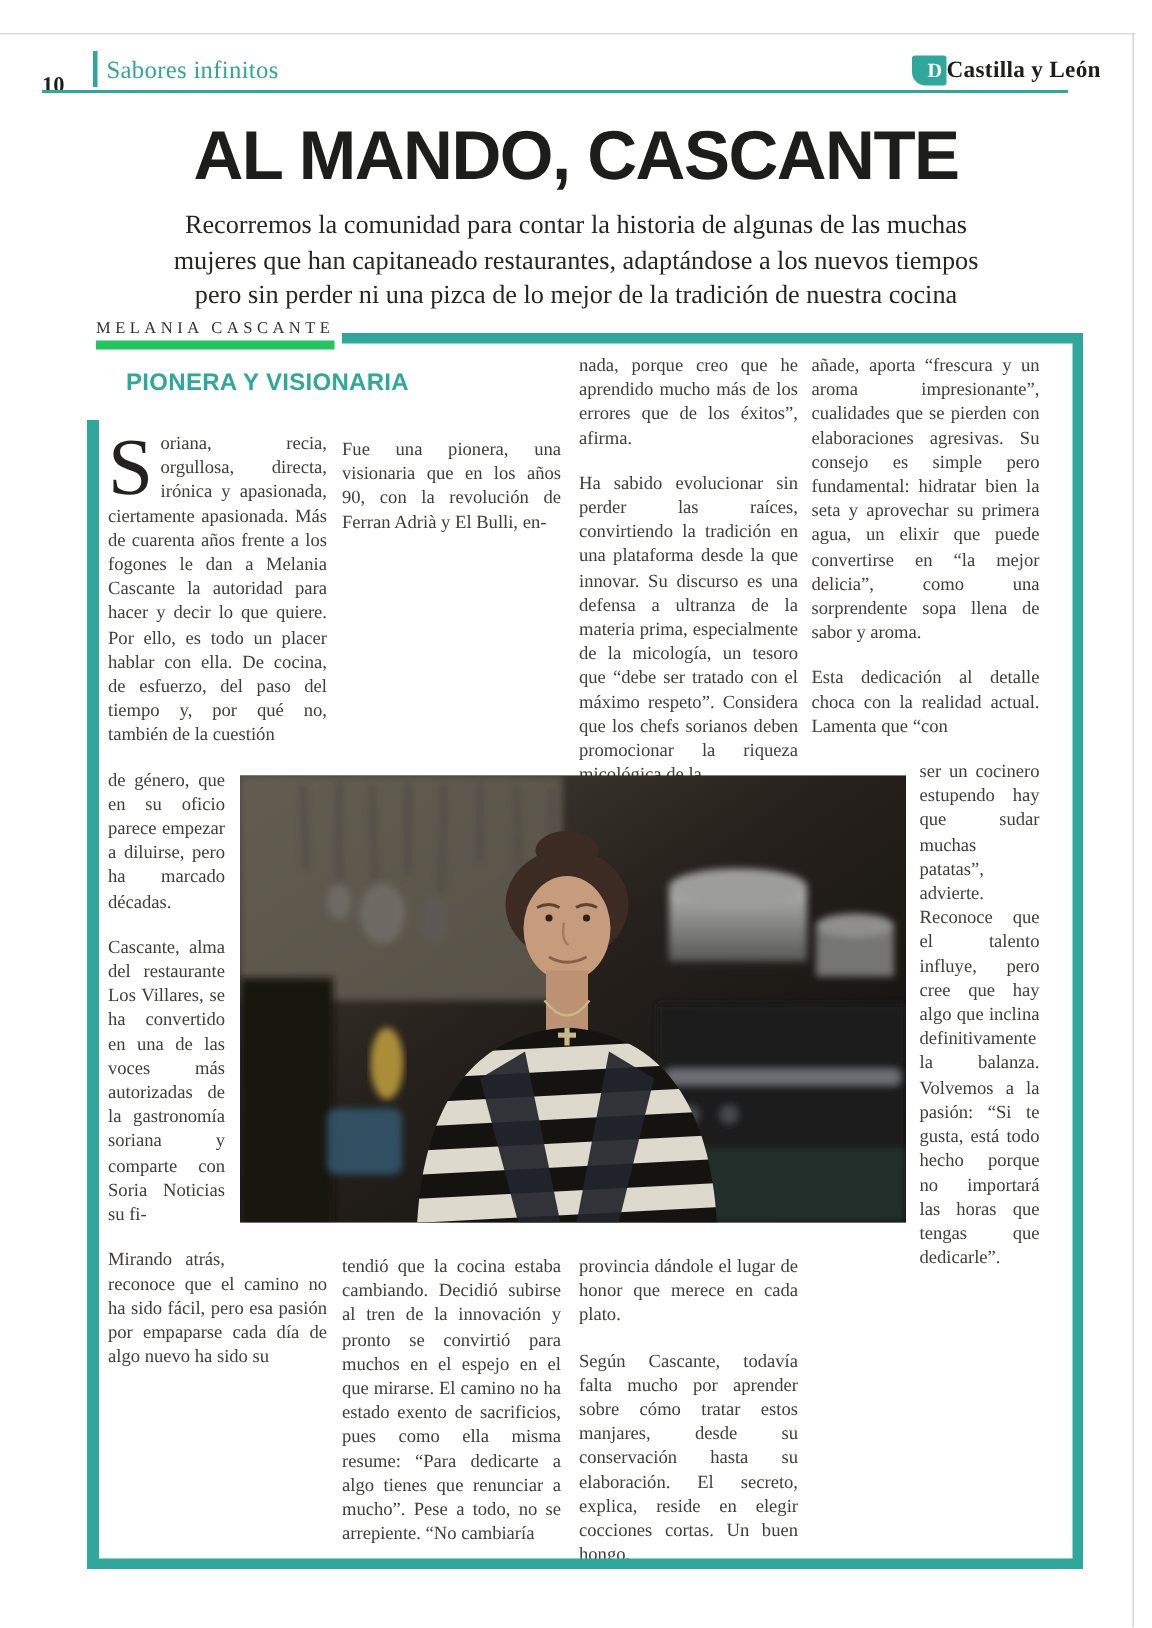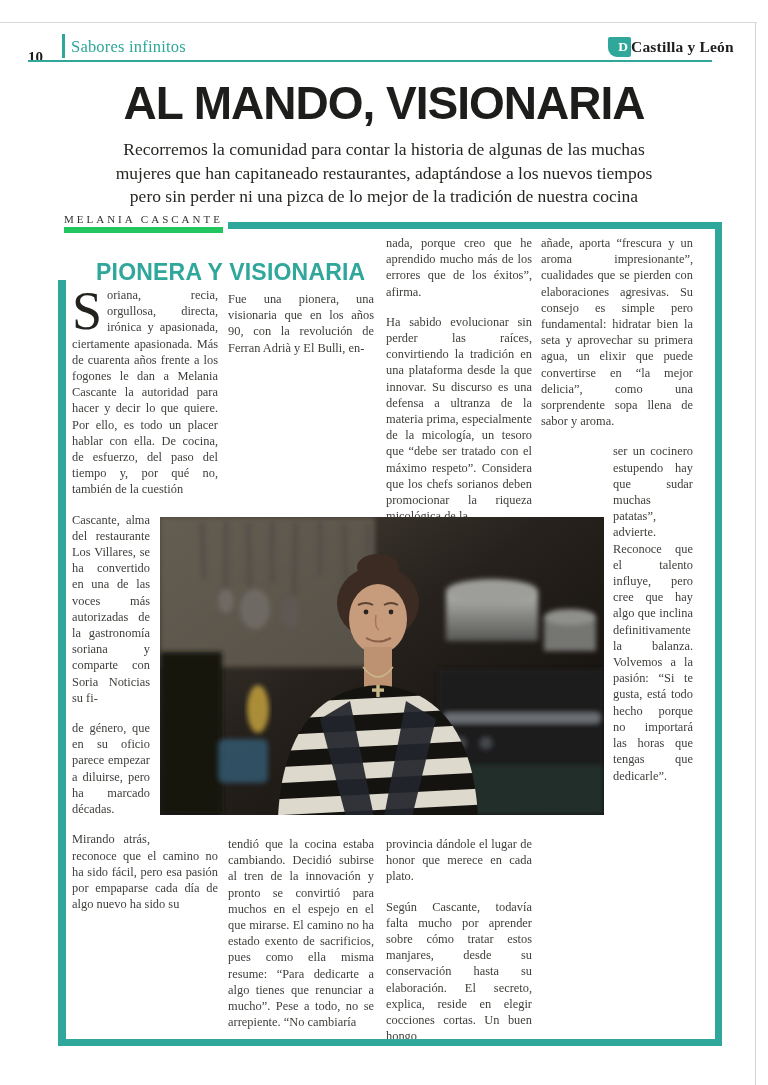--- a/index.html
+++ b/index.html
@@ -31,22 +31,22 @@
   .byline{position:absolute;left:64px;top:213px;font-size:11px;letter-spacing:3px;color:#333;
            border-bottom:6px solid #22c55e;padding-bottom:2px;}
 
   
   .bar{position:absolute;background:var(--accent);z-index:4;}
   .bar-top{left:228px;top:222px;width:494px;height:7px;}
   .bar-right{left:715px;top:222px;width:7px;height:824px;}
   .bar-bottom{left:62px;top:1039px;width:660px;height:7px;}
   .bar-left{left:58px;top:280px;width:8px;height:766px;}
 
-  .kicker{position:absolute;left:80px;top:243px;margin:16px;font-family:"Liberation Sans",sans-serif;
-           font-weight:bold;font-size:23px;letter-spacing:.2px;color:var(--accent);}
+  .kicker{position:absolute;left:80px;top:243px;margin:4px;font-family:"Liberation Sans",sans-serif;
+           font-weight:bold;font-size:16px;letter-spacing:.2px;color:var(--accent);}
 
   
   .col{position:absolute;z-index:1;font-size:12.4px;line-height:16.2px;text-align:justify;
        color:#3f3e3a;}
   .col p{margin:0 0 14px 0;}
   #col1{left:72px;top:287px;width:146px;}
   #col2-top{left:228px;top:291px;width:146px;height:240px;overflow:hidden;}
   #col2-tail{left:228px;top:836px;width:146px;}
   #col3-top{left:386px;top:235px;width:146px;height:296px;overflow:hidden;}
   #col3-tail{left:386px;top:836px;width:146px;}
@@ -69,36 +69,36 @@
 
   <span class="pagenum">10</span>
   <span class="hdr-div"></span>
   <span class="section-title">Sabores infinitos</span>
   <div class="brand">
     <span class="brand-badge">D</span>
     <span class="brand-name">Castilla y León</span>
   </div>
   <div class="header-rule"></div>
 
-  <h1 class="headline">AL MANDO, VISIONARIA</h1>
+  <h1 class="headline">AL MANDO, CASCANTE</h1>
   <p class="standfirst">Recorremos la comunidad para contar la historia de algunas de las muchas mujeres que han capitaneado restaurantes, adaptándose a los nuevos tiempos pero sin perder ni una pizca de lo mejor de la tradición de nuestra cocina</p>
   <span class="byline">MELANIA CASCANTE</span>
 
   <div class="bar bar-top"></div>
   <div class="bar bar-right"></div>
   <div class="bar bar-bottom"></div>
   <div class="bar bar-left"></div>
 
   <h2 class="kicker">PIONERA Y VISIONARIA</h2>
 
   <div class="col" id="col1">
     <p><span class="dropcap">S</span><span>oriana, recia, orgullosa, directa, irónica y apasionada, ciertamente apasionada. Más de cuarenta años frente a los fogones le dan a Melania Cascante la autoridad para hacer y decir lo que quiere. Por ello, es todo un placer hablar con ella. De cocina, de esfuerzo, del paso del tiempo y, por qué no, también de la cuestión</span></p>
     <div class="spacer-r"></div>
+    <p>de género, que en su oficio parece empezar a diluirse, pero ha marcado décadas.</p>
     <p>Cascante, alma del restaurante Los Villares, se ha convertido en una de las voces más autorizadas de la gastronomía soriana y comparte con Soria Noticias su fi-</p>
-    <p>de género, que en su oficio parece empezar a diluirse, pero ha marcado décadas.</p>
     <p>Mirando atrás, reconoce que el camino no ha sido fácil, pero esa pasión por empaparse cada día de algo nuevo ha sido su</p>
   </div>
 
   <div class="col" id="col2-top">
     <p>Fue una pionera, una visionaria que en los años 90, con la revolución de Ferran Adrià y El Bulli, en-</p>
   </div>
   <div class="col" id="col2-tail">
     <p>tendió que la cocina estaba cambiando. Decidió subirse al tren de la innovación y pronto se convirtió para muchos en el espejo en el que mirarse. El camino no ha estado exento de sacrificios, pues como ella misma resume: “Para dedicarte a algo tienes que renunciar a mucho”. Pese a todo, no se arrepiente. “No cambiaría</p>
   </div>
 
@@ -106,20 +106,21 @@
     <p>nada, porque creo que he aprendido mucho más de los errores que de los éxitos”, afirma.</p>
     <p>Ha sabido evolucionar sin perder las raíces, convirtiendo la tradición en una plataforma desde la que innovar. Su discurso es una defensa a ultranza de la materia prima, especialmente de la micología, un tesoro que “debe ser tratado con el máximo respeto”. Considera que los chefs sorianos deben promocionar la riqueza micológica de la</p>
   </div>
   <div class="col" id="col3-tail">
     <p>provincia dándole el lugar de honor que merece en cada plato.</p>
     <p>Según Cascante, todavía falta mucho por aprender sobre cómo tratar estos manjares, desde su conservación hasta su elaboración. El secreto, explica, reside en elegir cocciones cortas. Un buen hongo,</p>
   </div>
 
   <div class="col" id="col4">
     <p>añade, aporta “frescura y un aroma impresionante”, cualidades que se pierden con elaboraciones agresivas. Su consejo es simple pero fundamental: hidratar bien la seta y aprovechar su primera agua, un elixir que puede convertirse en “la mejor delicia”, como una sorprendente sopa llena de sabor y aroma.</p>
+    <p>Esta dedicación al detalle choca con la realidad actual. Lamenta que “con</p>
     <div class="spacer-l"></div>
     <p>ser un cocinero estupendo hay que sudar muchas patatas”, advierte. Reconoce que el talento influye, pero cree que hay algo que inclina definitivamente la balanza. Volvemos a la pasión: “Si te gusta, está todo hecho porque no importará las horas que tengas que dedicarle”.</p>
   </div>
 
   <div class="photo">
     <svg width="444" height="298" viewBox="0 0 444 298" xmlns="http://www.w3.org/2000/svg">
       <defs>
         <linearGradient id="bgGrad" x1="0" y1="0" x2="1" y2="1">
           <stop offset="0" stop-color="#4a443a"></stop>
           <stop offset="0.45" stop-color="#26211c"></stop>

